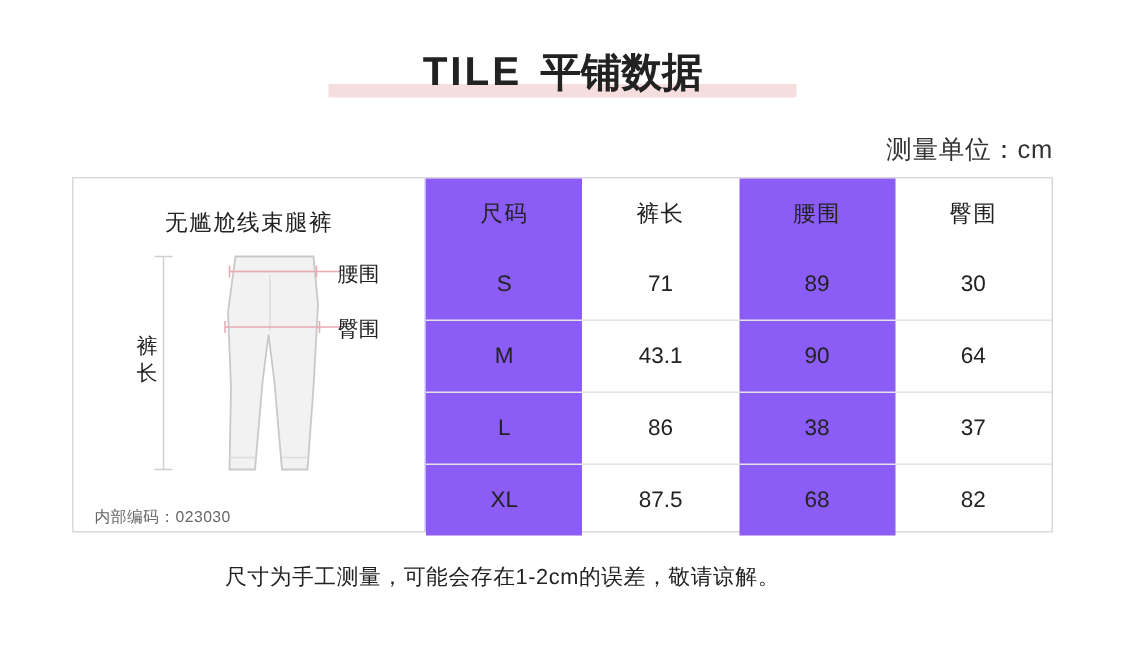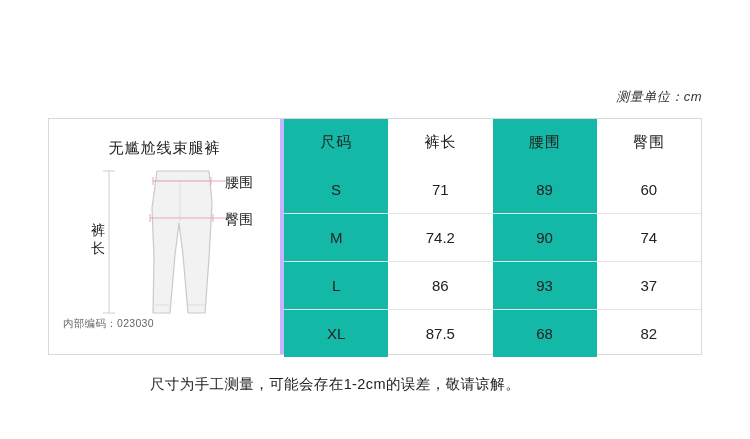--- a/index.html
+++ b/index.html
@@ -59,58 +59,57 @@
     color: #222;
     margin-left: 12px;
     vertical-align: middle;
   }
 
   
   .unit-note {
     position: absolute;
     right: 48px;
     top: 88px;
-    font-size: 13px;
+    font-size: 17px;
     color: #333;
     letter-spacing: 0.5px;
-    font-style: italic;
   }
 
   
   .table-frame {
     position: absolute;
     left: 48px;
     top: 118px;
     width: 654px;
     height: 237px;
     border: 1px solid #d9d9d9;
     box-sizing: border-box;
     display: flex;
   }
 
   
   .illus-cell {
     width: 235px;
     box-sizing: border-box;
-    border-right: 4px solid #c4b5fd;
+    border-right: 1px solid #c4b5fd;
     position: relative;
   }
   .illus-title {
     position: absolute;
     top: 20px;
     left: 0;
     width: 100%;
     text-align: center;
     font-size: 15px;
     color: #222;
     letter-spacing: 1px;
   }
   .illus-code {
     position: absolute;
-    bottom: 23px;
+    bottom: 2px;
     left: 14px;
     font-size: 10.5px;
     color: #666;
     letter-spacing: 0.3px;
   }
   .pants-svg {
     position: absolute;
     top: 44px;
     left: 0;
     width: 235px;
@@ -130,21 +129,21 @@
     color: #222;
     border-bottom: 1px solid #e4e4e4;
     height: 47px;
     padding: 0;
   }
   .data-table tr:last-child th,
   .data-table tr:last-child td {
     border-bottom: none;
   }
   .col-shade {
-    background: #14b8a6;
+    background: #8b5cf6;
   }
   .data-table thead th {
     letter-spacing: 1px;
   }
 
   
   .footer-note {
     position: absolute;
     left: 0;
     top: 375px;
@@ -160,20 +159,26 @@
     font-family: "Liberation Sans", sans-serif;
     font-size: 14px;
     fill: #222;
   }
 </style>
 </head>
 <body>
 
 <div class="page">
 
+  <div class="title-wrap">
+    <div class="title-band"></div>
+    <div class="title-inner">
+      <span class="title-en">TILE</span><span class="title-cn">平铺数据</span>
+    </div>
+  </div>
 
   <div class="unit-note">测量单位：cm</div>
 
   <div class="table-frame">
 
     <div class="illus-cell">
       <div class="illus-title">无尴尬线束腿裤</div>
 
       <svg class="pants-svg" viewBox="0 0 235 178">
 
@@ -216,32 +221,32 @@
           <th>裤长</th>
           <th class="col-shade">腰围</th>
           <th>臀围</th>
         </tr>
       </thead>
       <tbody>
         <tr>
           <td class="col-shade">S</td>
           <td>71</td>
           <td class="col-shade">89</td>
-          <td>60</td>
+          <td>30</td>
         </tr>
         <tr>
           <td class="col-shade">M</td>
-          <td>74.2</td>
+          <td>43.1</td>
           <td class="col-shade">90</td>
-          <td>74</td>
+          <td>64</td>
         </tr>
         <tr>
           <td class="col-shade">L</td>
           <td>86</td>
-          <td class="col-shade">93</td>
+          <td class="col-shade">38</td>
           <td>37</td>
         </tr>
         <tr>
           <td class="col-shade">XL</td>
           <td>87.5</td>
           <td class="col-shade">68</td>
           <td>82</td>
         </tr>
       </tbody>
     </table>

